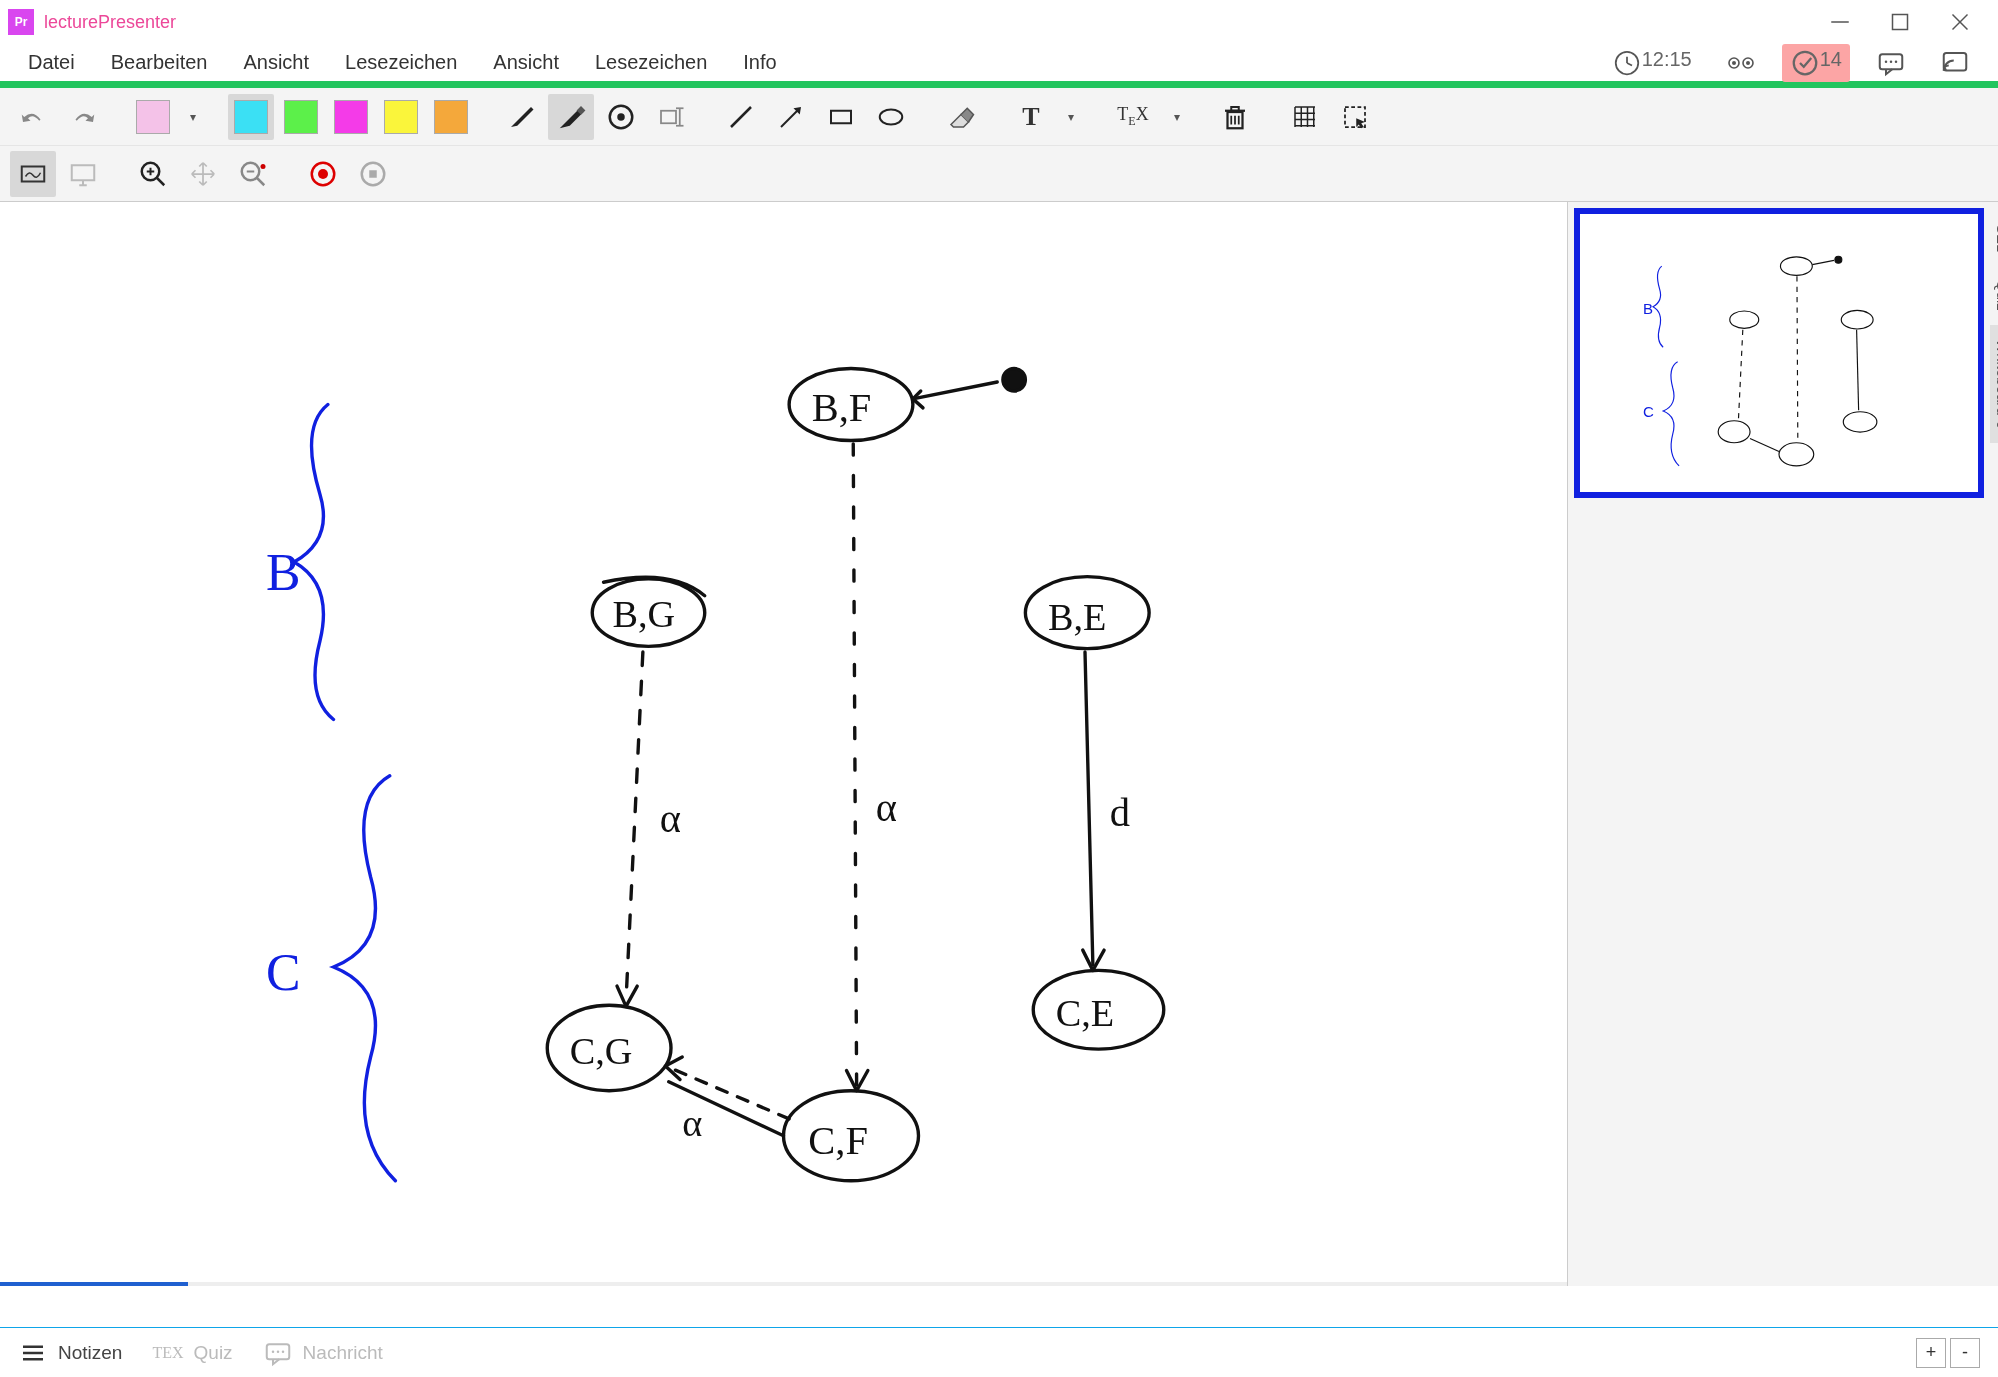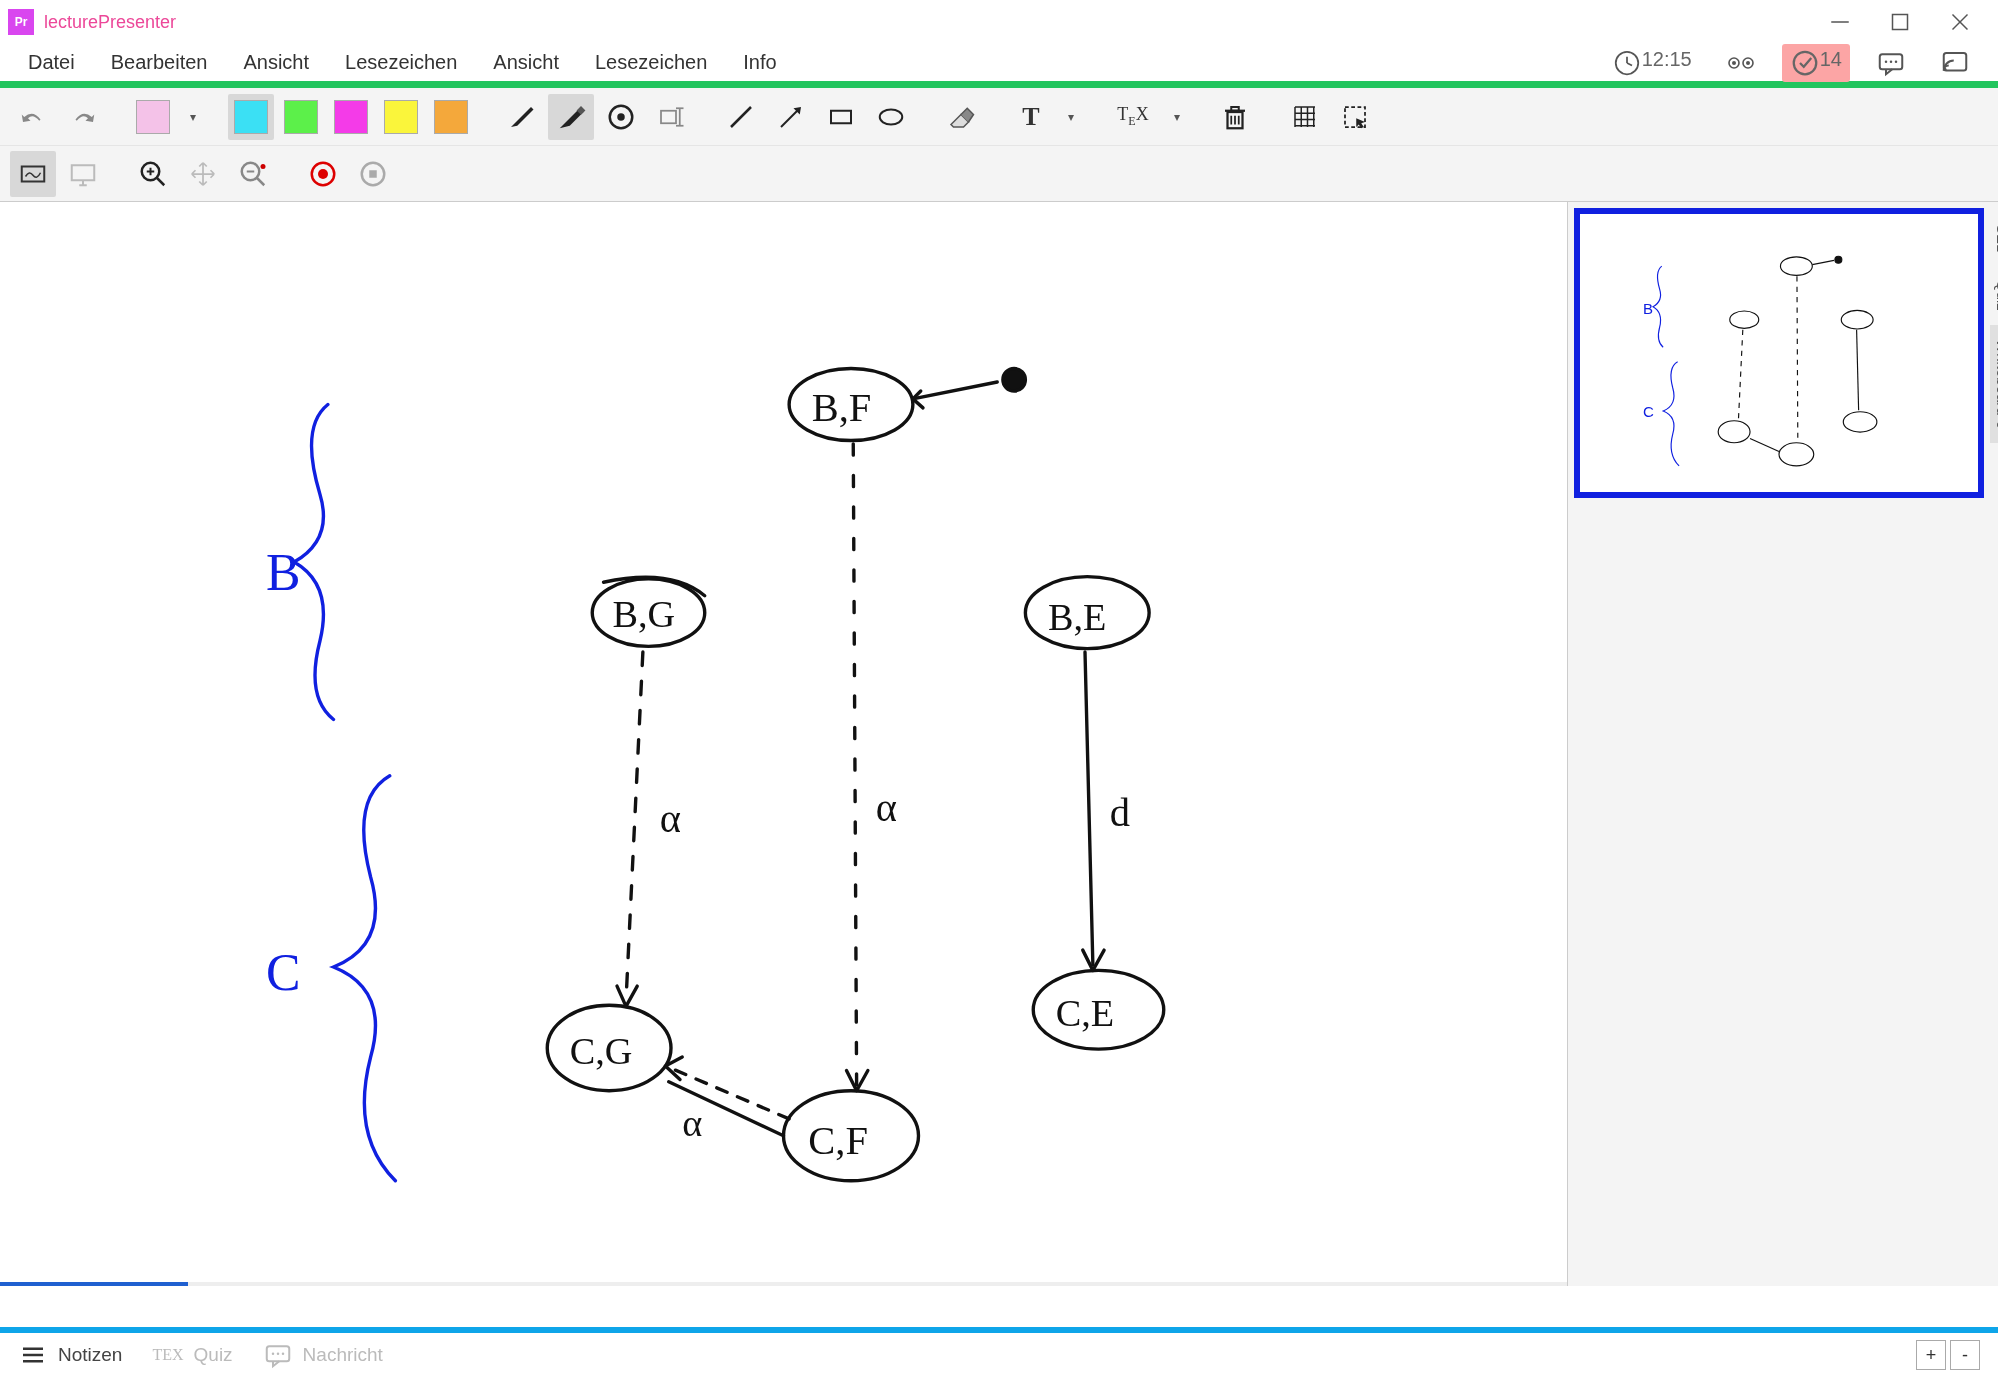--- a/index.html
+++ b/index.html
@@ -29,21 +29,21 @@
 .canvas svg { position: absolute; top: 0; left: 0; width: 100%; height: 100%; }
 .sidepanel { width: 430px; background: #f4f4f4; display: flex; }
 .thumbs { flex: 1; padding: 6px; }
 .thumb { width: 410px; height: 290px; background: #fff; border: 6px solid #1020e0; position: relative; }
 .thumb svg { width: 100%; height: 100%; }
 .tabs { width: 32px; display: flex; flex-direction: column; align-items: center; padding-top: 8px; gap: 0; }
 .vtab { writing-mode: vertical-rl; padding: 14px 4px; font-size: 15px; color: #555; cursor: pointer; }
 .vtab.active { background: #e0e0e0; }
 .progress { height: 4px; background: #eee; }
 .progress .bar { height: 100%; width: 12%; background: #2060d0; }
-.footer { height: 50px; display: flex; align-items: center; padding: 0 18px; border-top: 6px solid #0ea5e9; gap: 30px; margin-top: 41px; }
+.footer { height: 50px; display: flex; align-items: center; padding: 0 18px; border-top: 1px solid #0ea5e9; gap: 30px; margin-top: 41px; }
 .fitem { display: flex; align-items: center; gap: 10px; font-size: 19px; color: #444; }
 .fitem.dim { color: #bbb; }
 .footer .right { margin-left: auto; display: flex; gap: 4px; }
 .sqbtn { width: 30px; height: 30px; border: 1px solid #aaa; background: #fff; display: flex; align-items: center; justify-content: center; font-size: 18px; cursor: pointer; }
 svg.ico { width: 30px; height: 30px; }
 </style>
 </head>
 <body>
 
 <div class="titlebar">

